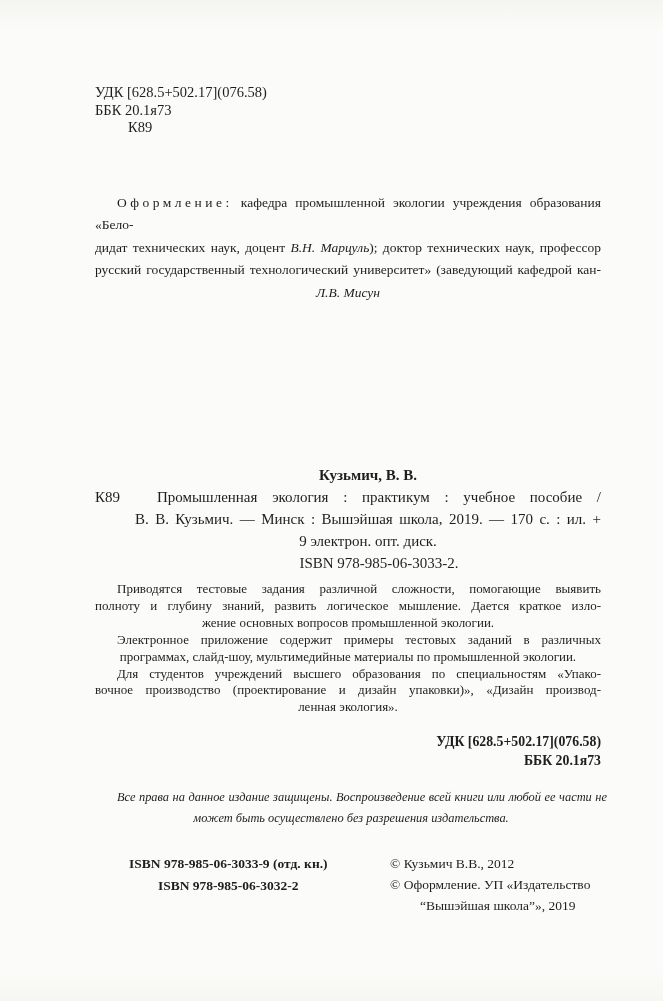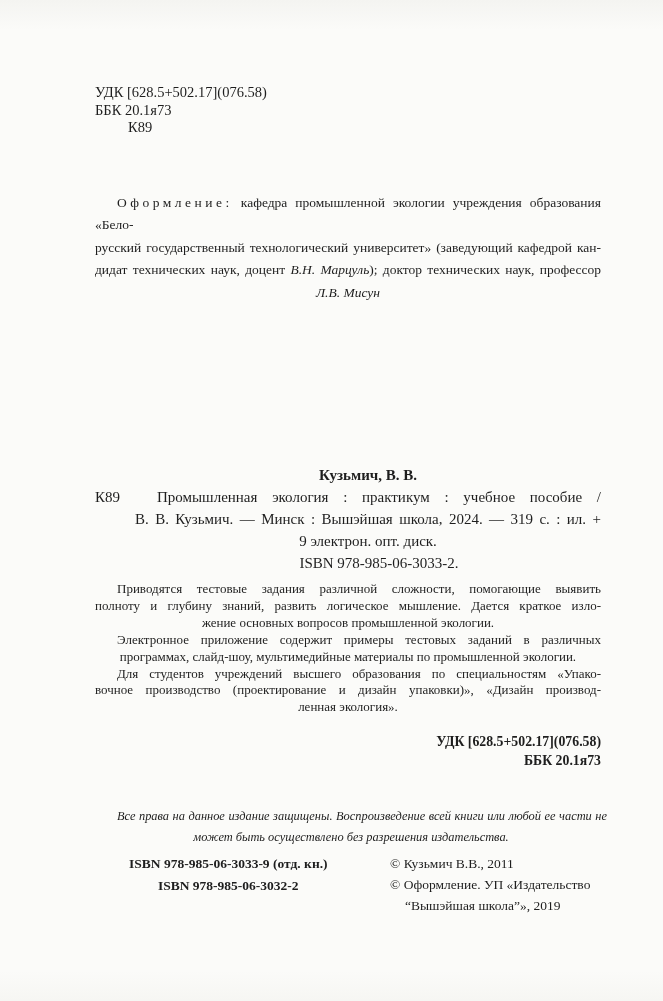--- a/index.html
+++ b/index.html
@@ -33,51 +33,51 @@
   #catalog .heading { padding-left: 40px; }
   #catalog .entry { padding-left: 40px; }
   #catalog .entry .line:first-child { text-indent: 22px; }
   #catalog .isbn { padding-left: 40px; text-indent: 22px; }
   #catalog .margin-code { position: absolute; left: 0; top: 22px; }
 
   #annotation { left: 95px; top: 581px; width: 506px; font-size: 13px; line-height: 16.9px; }
 
   #bottom-codes { left: 95px; top: 733px; width: 506px; font-size: 13.8px; line-height: 18.5px; text-align: right; }
 
-  #rights { left: 95px; top: 787px; width: 512px; font-size: 12.4px; line-height: 20.5px; font-style: italic; margin-top: 19px; }
+  #rights { left: 95px; top: 787px; width: 512px; font-size: 12.4px; line-height: 20.5px; font-style: italic; }
 
   #imprint { left: 95px; top: 853px; width: 506px; font-size: 13.5px; }
   #imprint .isbn-col { position: absolute; left: 0; top: 0; line-height: 21.5px; margin-left: 34px; }
   #imprint .copy-col { position: absolute; left: 295px; top: 0; line-height: 21px; }
-  #imprint .copy-col .indent { padding-left: 15px; }
+  #imprint .copy-col .indent { padding-left: 15px; text-align: center; }
 </style>
 </head>
 <body>
 
 <div class="page">
 
   <div id="top-codes" class="abs">
     <div>УДК [628.5+502.17](076.58)</div>
     <div>ББК 20.1я73</div>
     <div class="code-indent">К89</div>
   </div>
 
   <div id="reviewers" class="abs">
     <div class="line first"><span class="spaced">Оформление:</span> <span>кафедра промышленной экологии учреждения образования «Бело-</span></div>
+    <div class="line"><span>дидат технических наук, доцент</span> <span class="i">В.Н. Марцуль</span><span>); доктор технических наук, профессор</span></div>
     <div class="line">русский государственный технологический университет» (заведующий кафедрой кан-</div>
-    <div class="line"><span>дидат технических наук, доцент</span> <span class="i">В.Н. Марцуль</span><span>); доктор технических наук, профессор</span></div>
     <div class="last i">Л.В. Мисун</div>
   </div>
 
   <div id="catalog" class="abs">
     <div class="heading b">Кузьмич, В. В.</div>
     <div class="margin-code">К89</div>
     <div class="entry">
         <div class="line">Промышленная экология : практикум : учебное пособие /</div>
-        <div class="line">В. В. Кузьмич. — Минск : Вышэйшая школа, 2024. — 319 с. : ил. +</div>
+        <div class="line">В. В. Кузьмич. — Минск : Вышэйшая школа, 2019. — 170 с. : ил. +</div>
       </div>
     <div class="entry last">9 электрон. опт. диск.</div>
     <div class="isbn last">ISBN 978-985-06-3033-2.</div>
   </div>
 
   <div id="annotation" class="abs">
     <div class="ind-first">
         <div class="line">Приводятся тестовые задания различной сложности, помогающие выявить</div>
         <div class="line">полноту и глубину знаний, развить логическое мышление. Дается краткое изло-</div>
       </div>
@@ -104,19 +104,19 @@
       </div>
     <div class="last">может быть осуществлено без разрешения издательства.</div>
   </div>
 
   <div id="imprint" class="abs">
     <div class="isbn-col b">
       <div>ISBN 978-985-06-3033-9 (отд. кн.)</div>
       <div>ISBN 978-985-06-3032-2</div>
     </div>
     <div class="copy-col">
-      <div>© Кузьмич В.В., 2011</div>
+      <div>© Кузьмич В.В., 2012</div>
       <div>© Оформление. УП «Издательство</div>
       <div class="indent">“Вышэйшая школа”», 2019</div>
     </div>
   </div>
 
 </div>
 
 </body></html>

